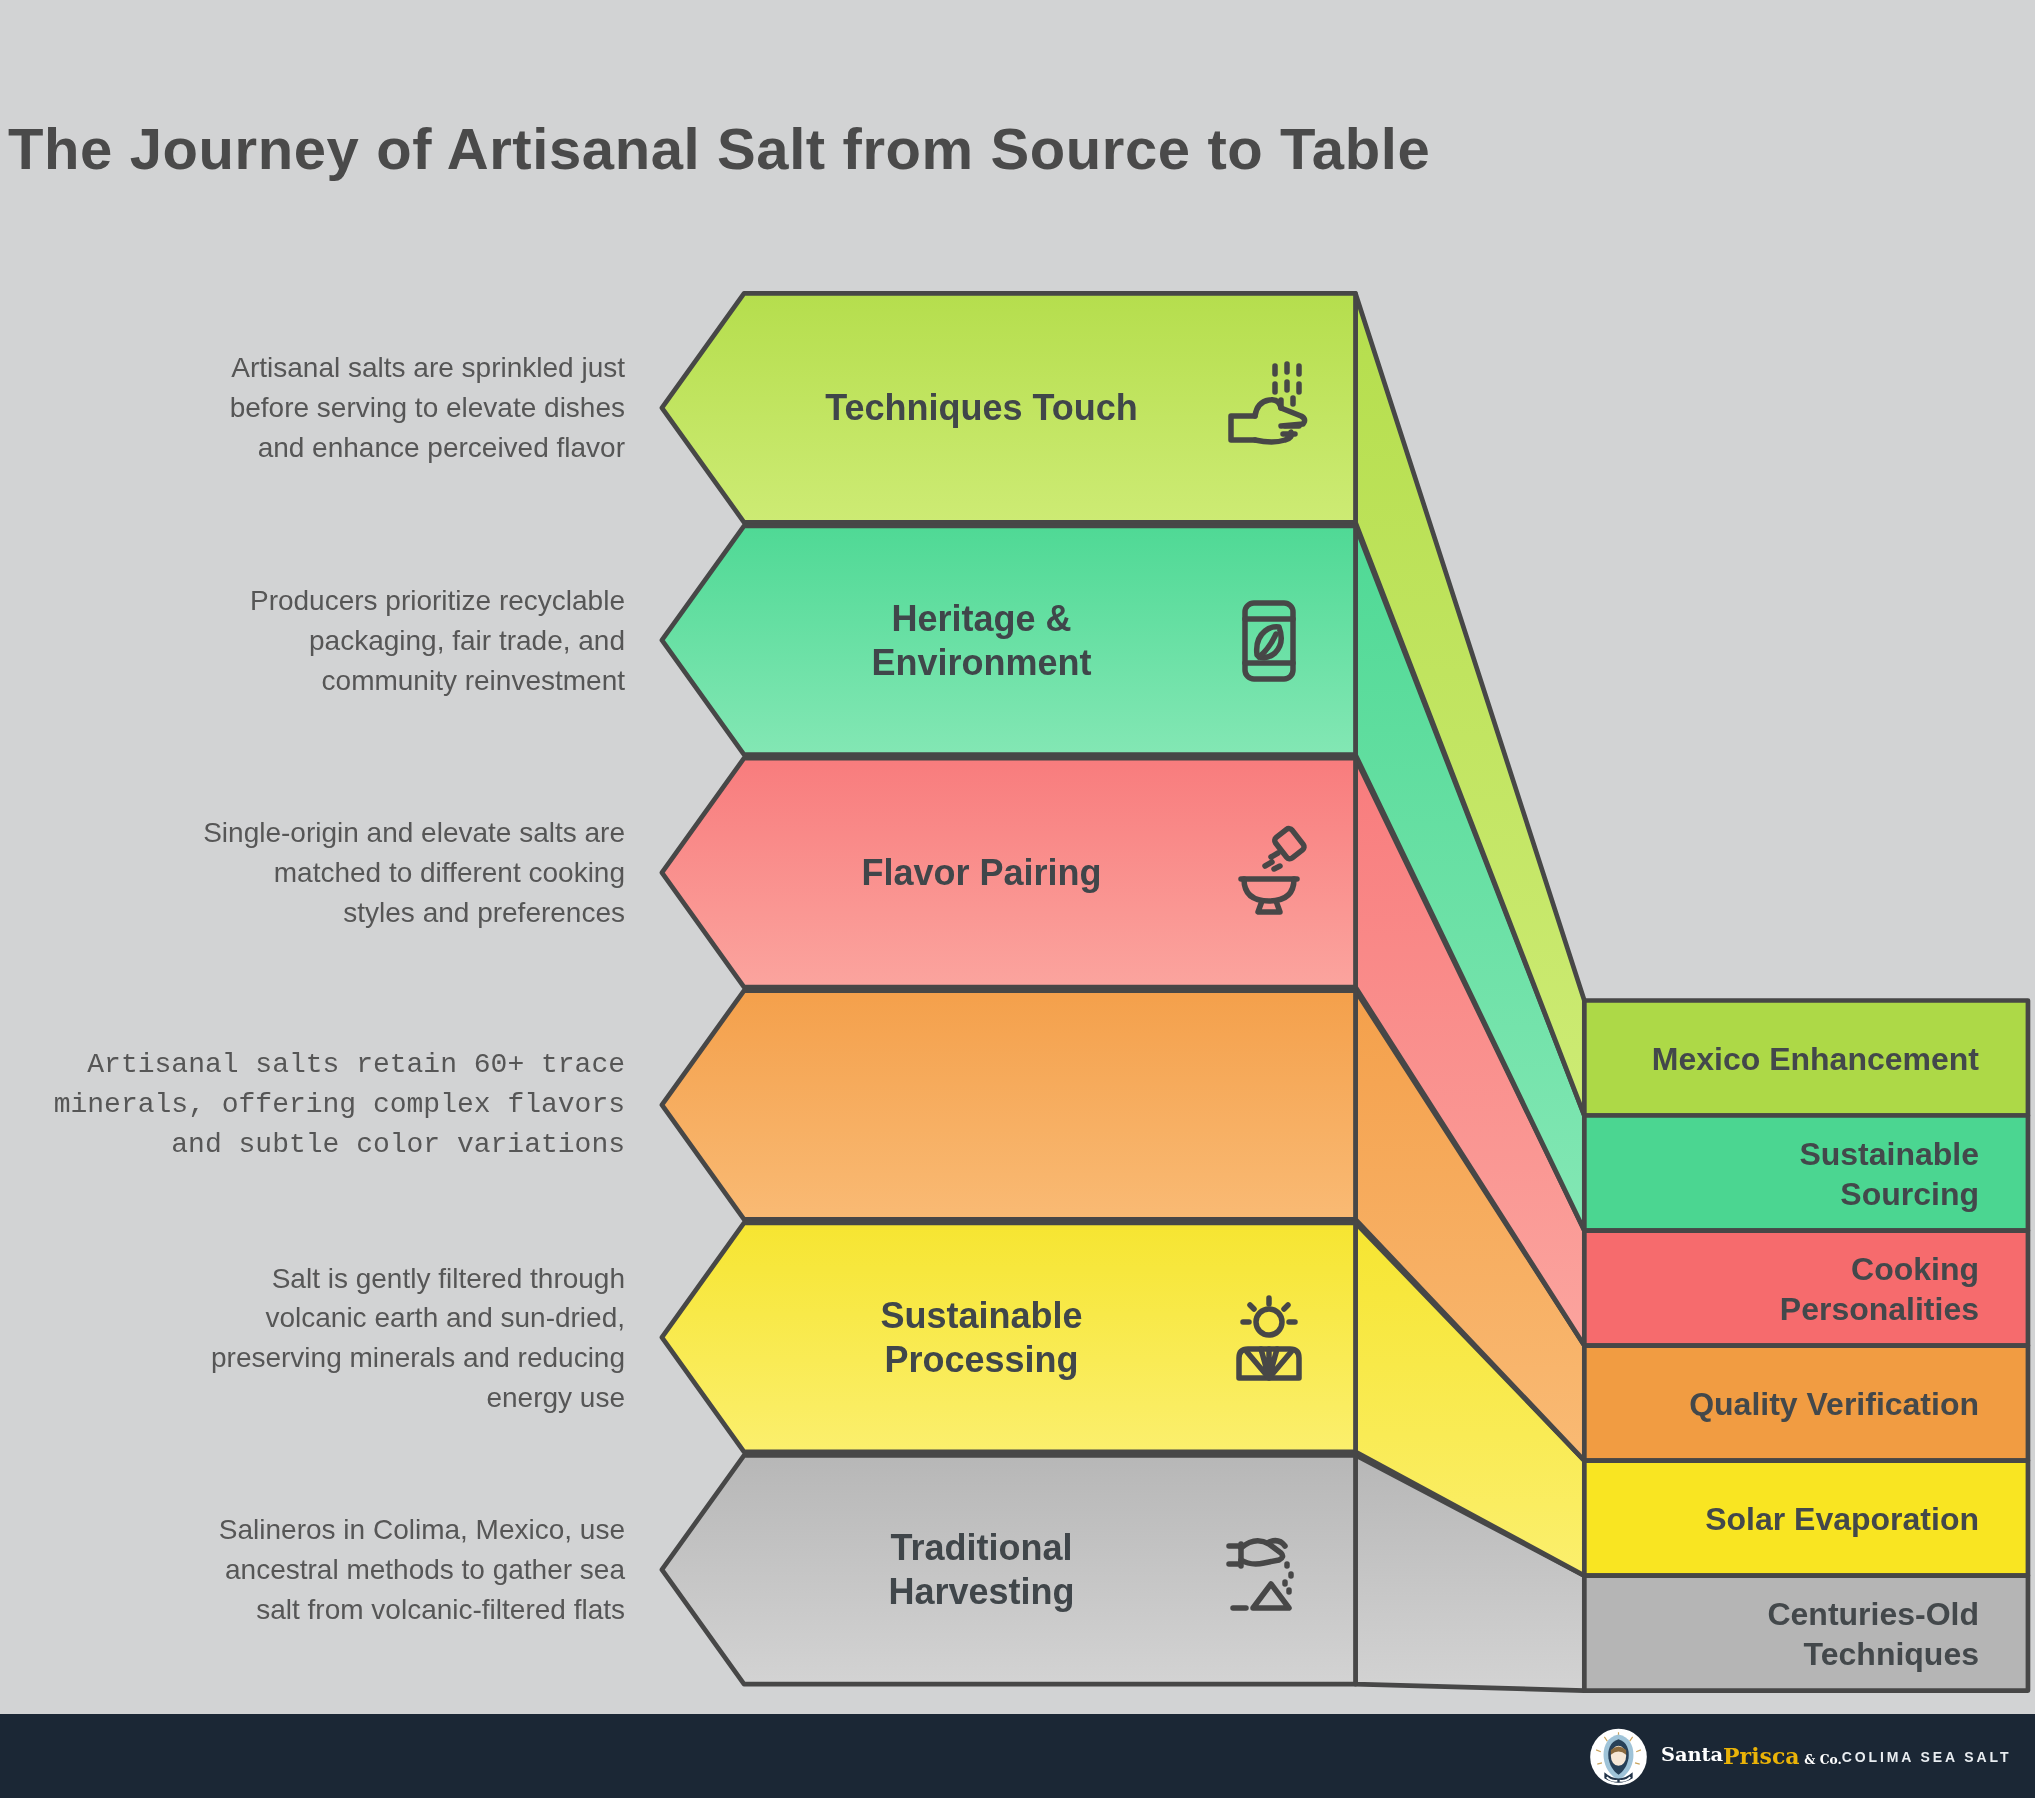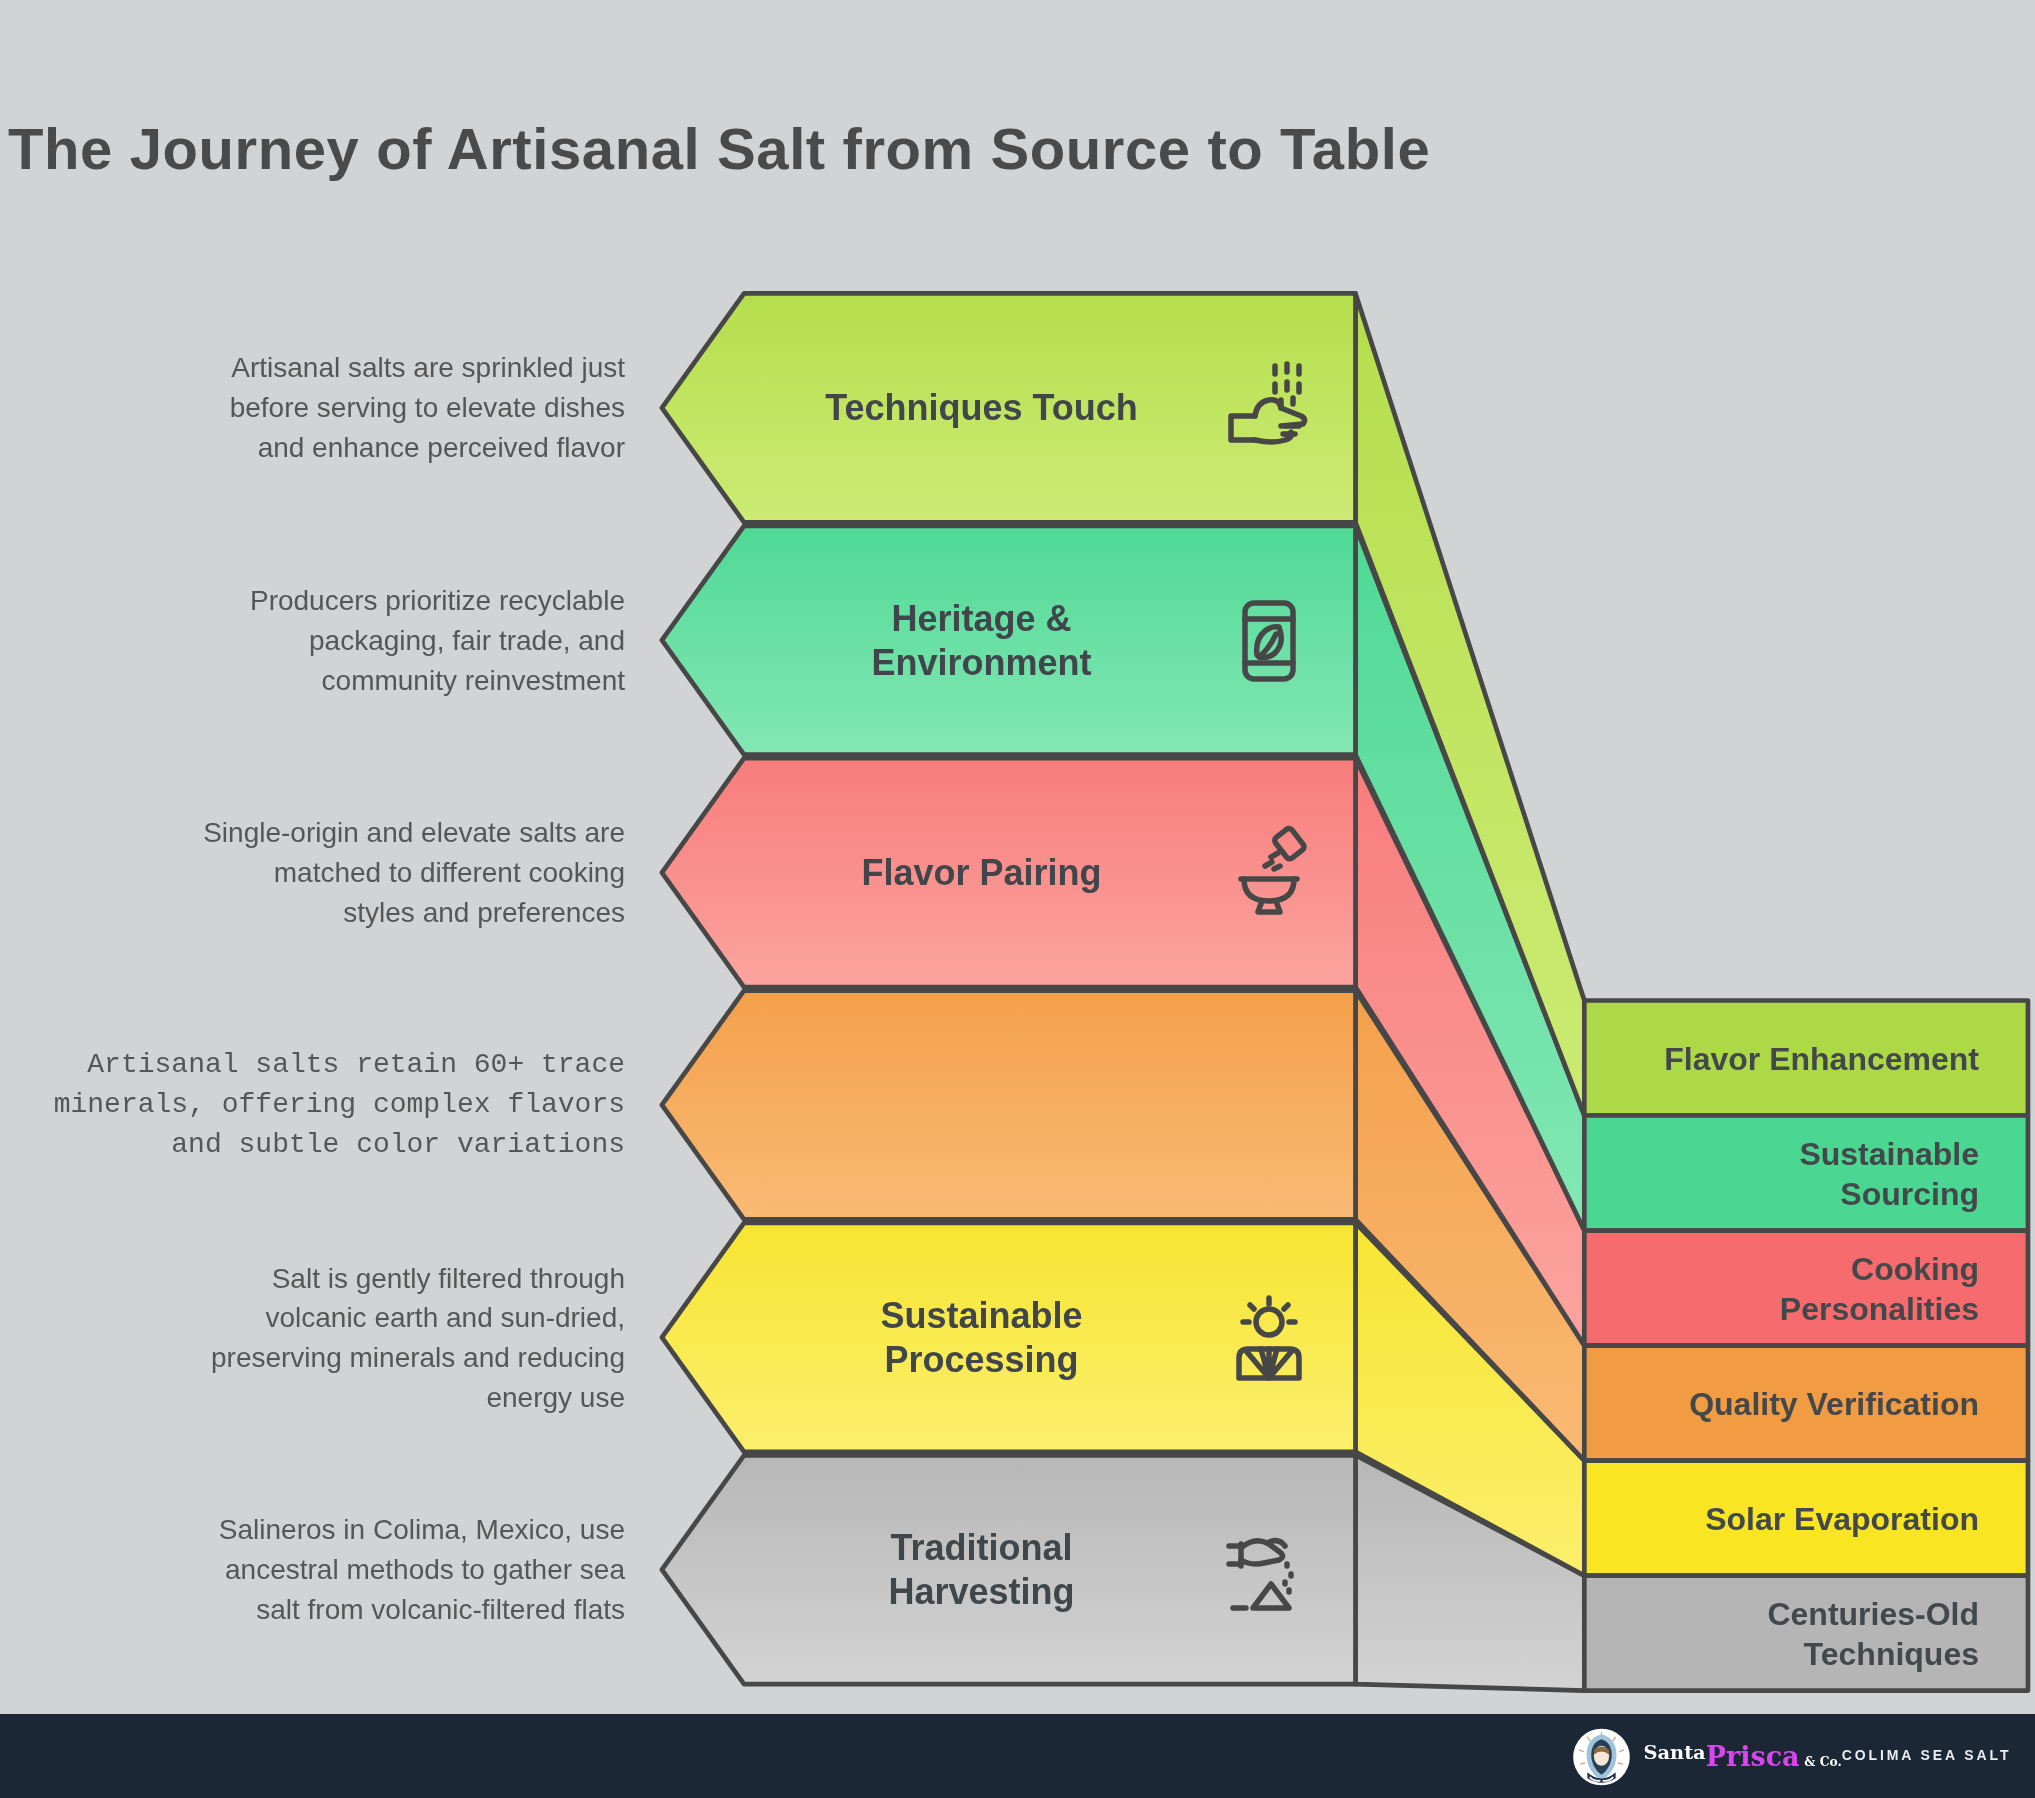--- a/index.html
+++ b/index.html
@@ -23,21 +23,21 @@
         align-items:center;justify-content:flex-end;padding-right:50px;box-sizing:border-box;}
   .box-label span{font-size:32px;font-weight:bold;color:#43484b;text-align:right;
         white-space:pre-line;line-height:1.25;}
   .footer{position:absolute;left:0;top:1714px;width:2035px;height:85px;background:#1b2735;}
   .brand{position:absolute;right:23.5px;top:50%;transform:translateY(-50%);
          display:flex;align-items:center;gap:13px;}
   .brand-circle{width:59px;height:59px;flex:0 0 auto;}
   .brand-text{display:flex;flex-direction:row;line-height:1.05;}
   .brand-top{font-family:"DejaVu Serif",serif;font-weight:bold;font-size:19.4px;color:#ffffff;}
   .brand-row{display:flex;align-items:baseline;gap:4.7px;}
-  .brand-name{font-family:"DejaVu Serif",serif;font-weight:bold;font-size:27px;color:#d946ef;}
+  .brand-name{font-family:"DejaVu Serif",serif;font-weight:bold;font-size:22px;color:#eab308;}
   .brand-suffix{font-family:"DejaVu Serif",serif;font-weight:bold;font-size:12.3px;color:#ffffff;}
   .brand-tagline{margin-top:4.7px;font-size:14px;letter-spacing:2.9px;color:#e9edf1;font-weight:bold;}
   .ico{stroke:#474747;fill:none;stroke-width:5.5;stroke-linecap:round;stroke-linejoin:round;}
 </style>
 </head>
 <body>
 
 <div class="stage">
 
   <svg class="diagram" width="2035" height="1798" viewBox="0 0 3468 3064">
@@ -199,21 +199,21 @@
         <path d="M22,28 q14,-12 28,-4 l12,9 q4,4 -2,7 l-15,3 q-13,3 -23,-3"></path>
         <path d="M50,22 q10,-4 16,4"></path>
         <path d="M68,44 v2 M72,54 v2 M66,62 v2 M70,70 v2"></path>
         <path d="M34,88 L52,64 L70,88 Z"></path>
         <path d="M14,88 h13"></path>
       </svg>
     </div>
   </div>
 
   <div class="box-label" style="top:1001px;">
-    <span>Flavor Enhancement</span>
+    <span>Mexico Enhancement</span>
   </div>
   <div class="box-label" style="top:1116px;">
     <span>Sustainable
 Sourcing</span>
   </div>
   <div class="box-label" style="top:1231px;">
     <span>Cooking
 Personalities</span>
   </div>
   <div class="box-label" style="top:1346px;">

